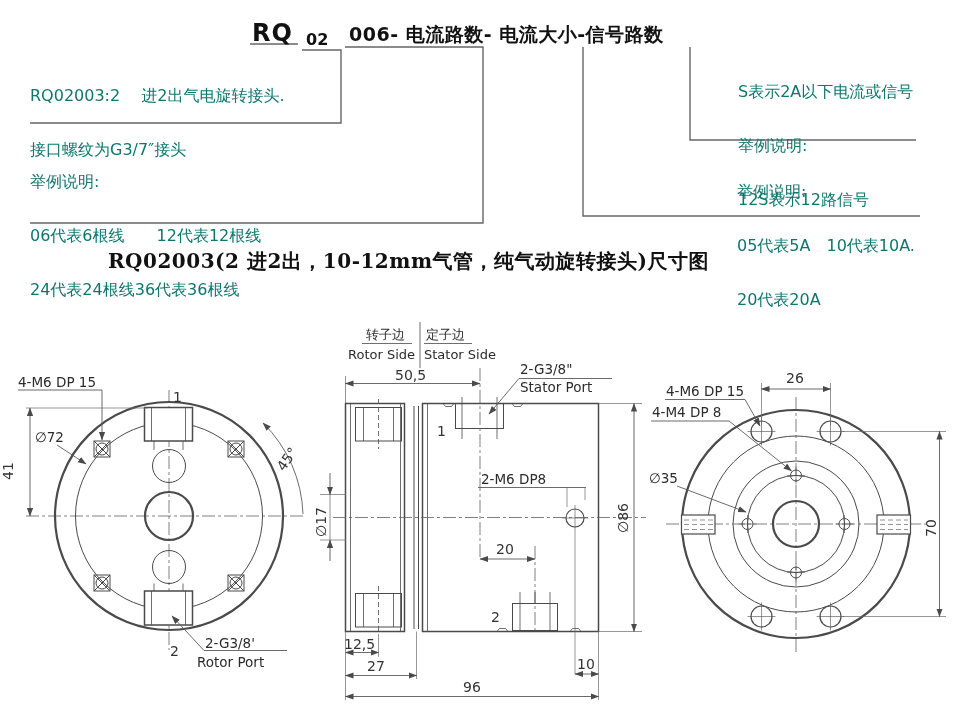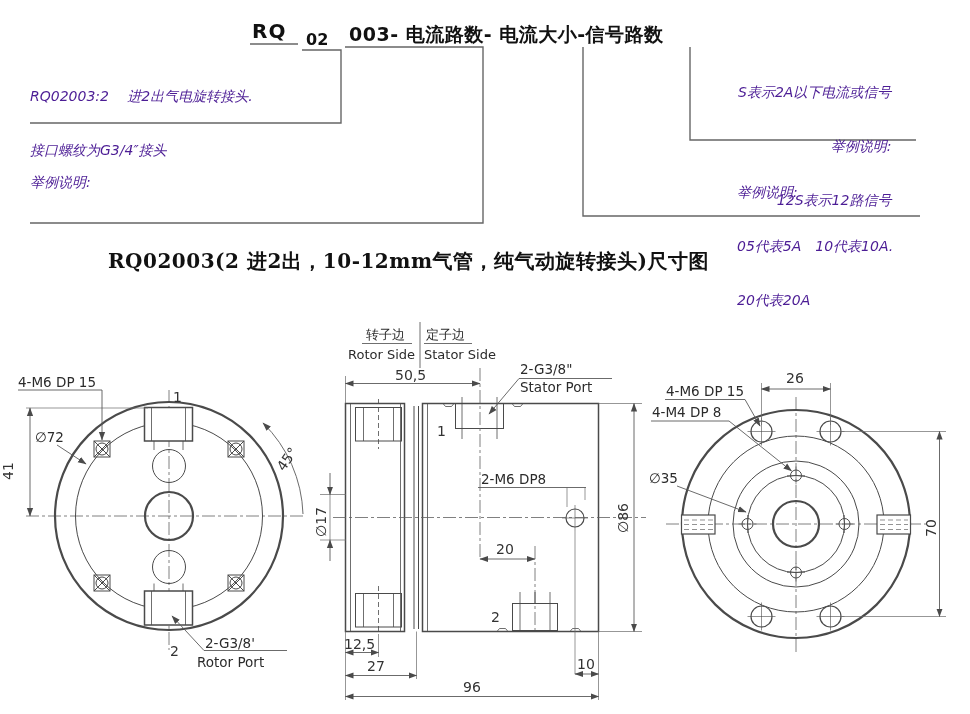--- a/index.html
+++ b/index.html
@@ -1,27 +1,27 @@
 <!DOCTYPE html>
 <html><head>
 <meta charset="utf-8">
 <style>
   html,body{margin:0;padding:0;background:#fff;}
   .page{position:relative;width:970px;height:714px;background:#fff;overflow:hidden;
         font-family:"DejaVu Sans","Liberation Sans",sans-serif;color:#111;}
   .abs{position:absolute;}
   .layer{position:absolute;left:0;top:0;z-index:2;}
   .drawing{position:absolute;left:0;top:0;z-index:1;}
-  .codeRQ{left:252px;top:19px;font-size:20px;font-weight:bold;letter-spacing:1px;}
+  .codeRQ{left:252px;top:19px;font-size:24px;font-weight:bold;letter-spacing:1px;}
   .code02{left:306px;top:30px;font-size:16px;font-weight:bold;}
   .codeSpec{left:349px;top:22px;font-size:19px;font-weight:bold;white-space:nowrap;letter-spacing:0.5px;}
-  .callout{font-size:14px;line-height:18px;white-space:pre;color:#4c1d95;font-style:italic;}
+  .callout{font-size:16px;line-height:18px;white-space:pre;color:#0f766e;}
   .b1{left:30px;top:51px;}
   .b2{left:30px;top:137px;}
-  .b3{left:728px;top:47px;text-align:right;}
+  .b3{left:728px;top:47px;}
   .b4{left:737px;top:147px;}
   .ind{padding-left:10px;}
   .secTitle{left:0;top:248px;width:817px;text-align:center;
             font-family:"DejaVu Serif","Liberation Serif",serif;
             font-size:20px;font-weight:bold;letter-spacing:0.5px;}
   
   .sk{stroke:#4a4a4a;fill:none;stroke-linecap:butt;}
   .w06{stroke-width:0.6;} .w08{stroke-width:0.8;} .w1{stroke-width:1;}
   .w12{stroke-width:1.2;} .w15{stroke-width:1.5;} .w22{stroke-width:2.2;}
   .cl{stroke:#5f5f5f;stroke-width:0.8;fill:none;stroke-dasharray:13 3 3 3;}
@@ -265,29 +265,31 @@
       <text class="t" x="666" y="396">4-M6 DP 15</text>
       <text class="t" x="652" y="417">4-M4 DP 8</text>
       <text class="t" x="649" y="483">∅35</text>
       <text class="td" x="786" y="383">26</text>
       <text class="td" transform="translate(936,537) rotate(-90)">70</text>
     </g>
   </svg>
 
   <div class="abs layer codeRQ">RQ</div>
   <div class="abs layer code02">02</div>
-  <div class="abs layer codeSpec">003- 电流路数- 电流大小-信号路数</div>
+  <div class="abs layer codeSpec">006- 电流路数- 电流大小-信号路数</div>
 
   <div class="abs layer callout b1">
     <div>RQ02003:2　 进2出气电旋转接头.</div>
-    <div>接口螺纹为G3/4″接头</div>
+    <div>接口螺纹为G3/7″接头</div>
   </div>
 
   <div class="abs layer callout b2">
     <div>举例说明:</div>
+    <div>06代表6根线　　12代表12根线</div>
+    <div>24代表24根线36代表36根线</div>
   </div>
 
   <div class="abs layer callout b3">
     <div class="ind">S表示2A以下电流或信号</div>
     <div class="ind">举例说明:</div>
     <div class="ind">12S表示12路信号</div>
   </div>
 
   <div class="abs layer callout b4">
     <div>举例说明:</div>

